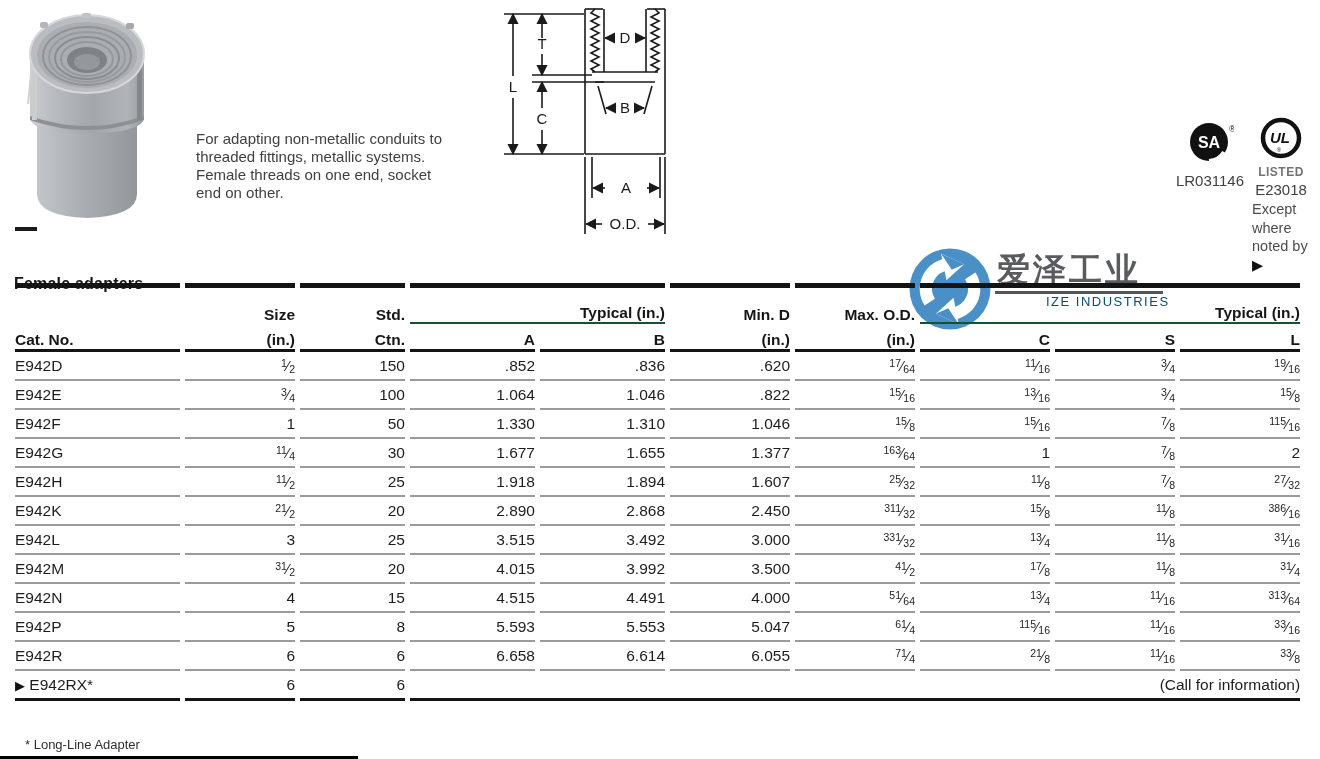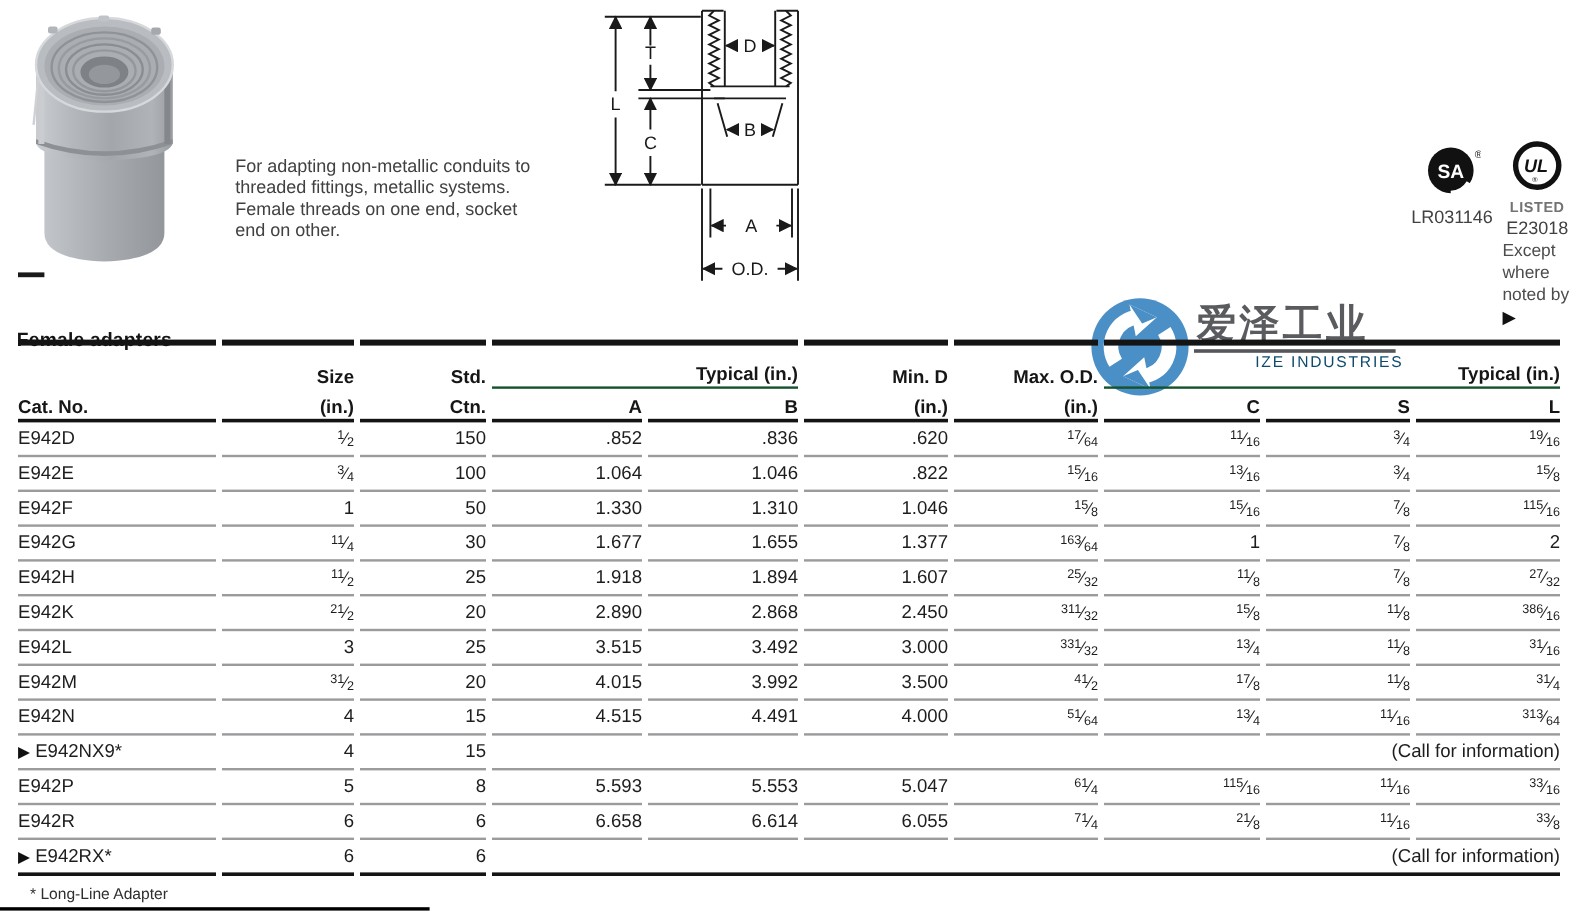--- a/index.html
+++ b/index.html
@@ -348,26 +348,20 @@
         <td class="num">15</td>
         <td class="num">4.515</td>
         <td class="num">4.491</td>
         <td class="num">4.000</td>
         <td class="num"><sup>51</sup><span class="fs">⁄</span><sub>64</sub></td>
         <td class="num"><sup>13</sup><span class="fs">⁄</span><sub>4</sub></td>
         <td class="num"><sup>11</sup><span class="fs">⁄</span><sub>16</sub></td>
         <td class="num"><sup>313</sup><span class="fs">⁄</span><sub>64</sub></td>
       </tr>
       <tr>
-        <td class="catc"><span class="arr">▶</span> E942NX9*</td>
-        <td class="num">4</td>
-        <td class="num">15</td>
-        <td class="num call" colspan="7">(Call for information)</td>
-      </tr>
-      <tr>
         <td class="catc">E942P</td>
         <td class="num">5</td>
         <td class="num">8</td>
         <td class="num">5.593</td>
         <td class="num">5.553</td>
         <td class="num">5.047</td>
         <td class="num"><sup>61</sup><span class="fs">⁄</span><sub>4</sub></td>
         <td class="num"><sup>115</sup><span class="fs">⁄</span><sub>16</sub></td>
         <td class="num"><sup>11</sup><span class="fs">⁄</span><sub>16</sub></td>
         <td class="num"><sup>33</sup><span class="fs">⁄</span><sub>16</sub></td>

